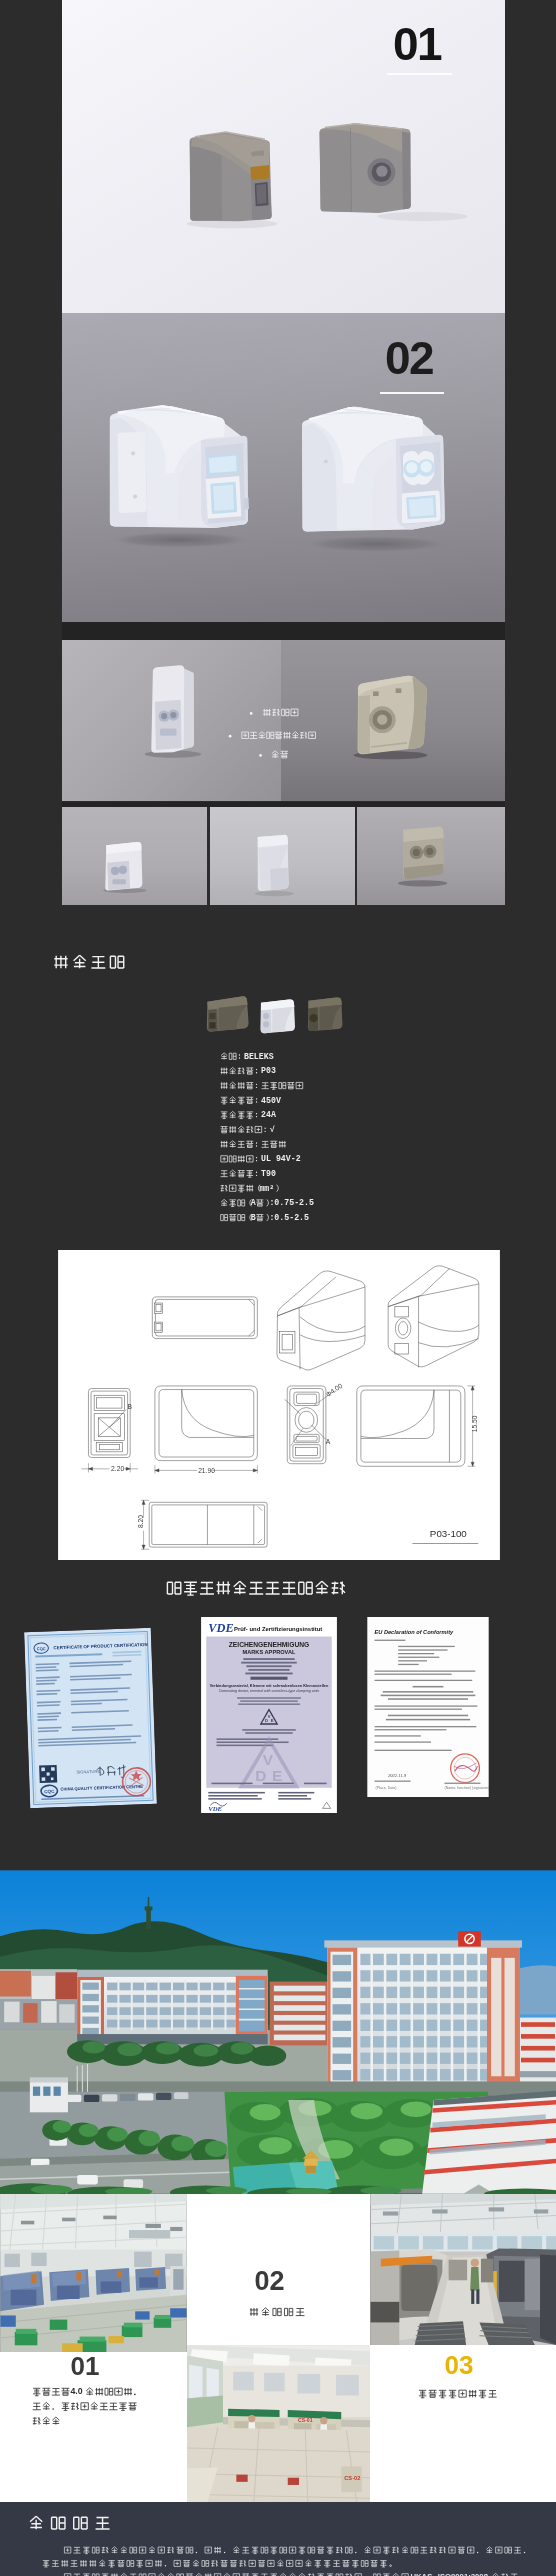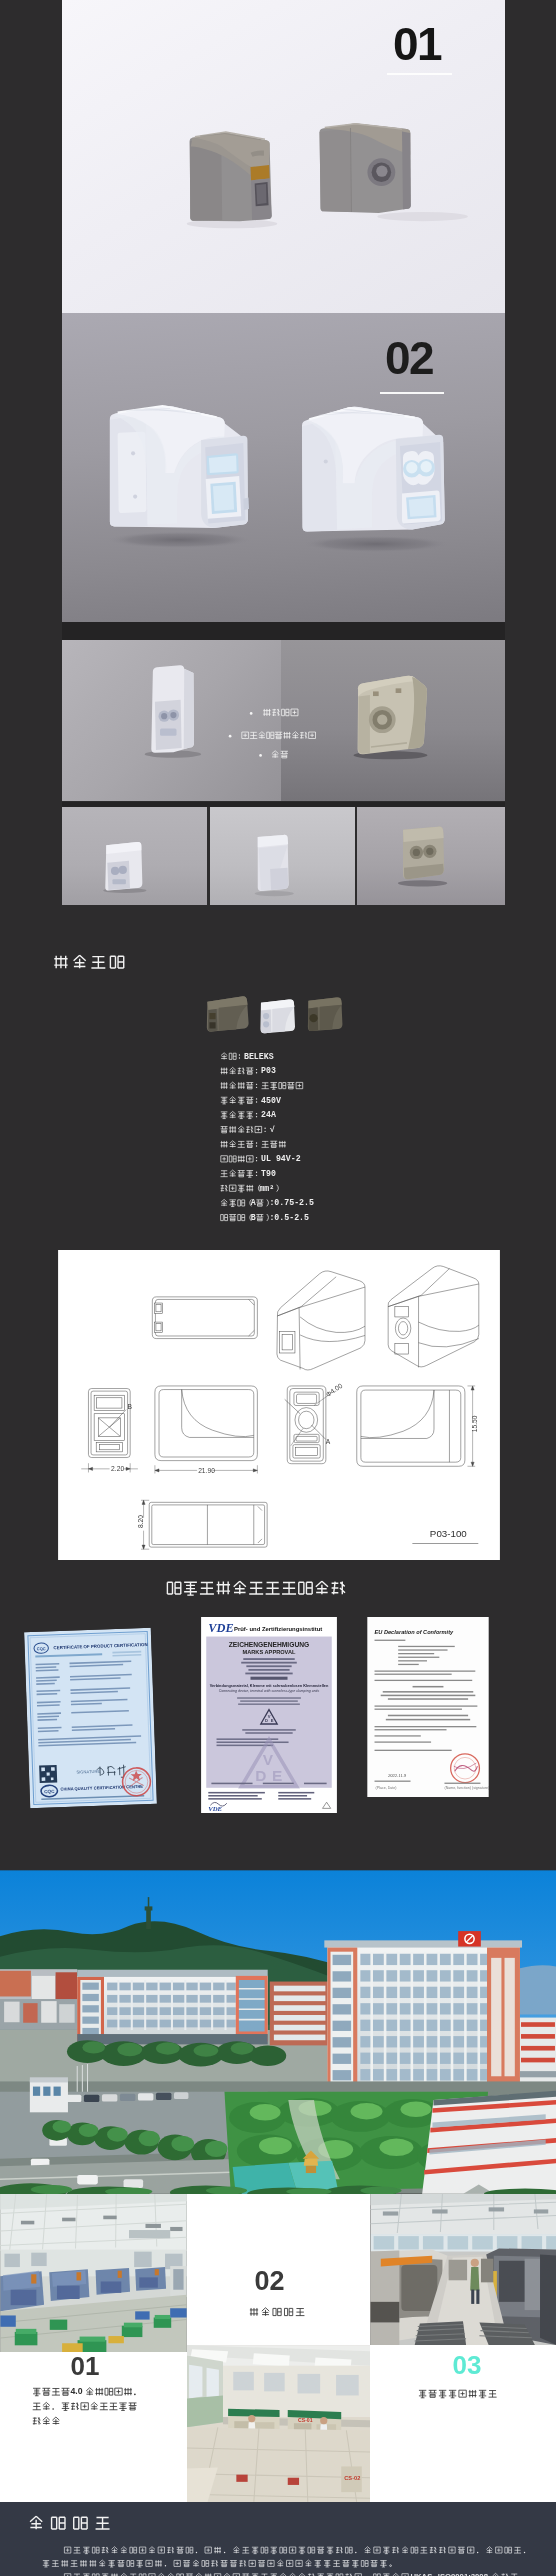--- a/index.html
+++ b/index.html
@@ -1118,21 +1118,21 @@
 
 <g fill="#b8433a">
       <rect x="96" y="252" width="22" height="14"></rect>
       <rect x="196" y="258" width="22" height="14"></rect>
     </g>
 <rect x="300" y="236" width="40" height="50" fill="#d0cab8"></rect>
 <text x="306" y="262" font-size="11" fill="#c0392b" font-family="'Liberation Sans',sans-serif" font-weight="bold">CS-02</text>
 </svg>
 
 <div class="abs" style="left:370px;top:2345px;width:187px;height:157px;background:#fff;"></div>
-<div class="abs" style="left:370px;top:2352px;width:178px;text-align:center;font-size:26px;font-weight:bold;color:#5eead4;line-height:26px;padding-left:8px;">03</div>
+<div class="abs" style="left:370px;top:2352px;width:178px;text-align:center;font-size:26px;font-weight:bold;color:#eab308;line-height:26px;">03</div>
 <svg class="abs" style="left:418px;top:2389px;" width="82" height="12.4" viewBox="0 0 160 24">
     <path d="M1.8 2.5 L16.2 2.5 M4.0 6.1 L14.0 6.1 M4.0 9.7 L14.0 9.7 M1.8 13.3 L16.2 13.3 M9.0 2.5 L9.0 17.1 M5.4 17.1 L12.6 17.1" stroke="#2f2f2f" stroke-width="1.58" fill="none"></path>
     <path d="M20.9 2.5 L36.1 2.5 M24.9 2.5 L24.9 7.6 M32.1 2.5 L32.1 7.6 M20.9 7.6 L36.1 7.6 M23.5 10.4 L33.5 10.4 M23.5 10.4 L23.5 16.2 M33.5 10.4 L33.5 16.2 M23.5 16.2 L33.5 16.2 M23.5 13.3 L33.5 13.3" stroke="#2f2f2f" stroke-width="1.58" fill="none"></path>
     <path d="M40.8 2.5 L55.2 2.5 M43.0 6.1 L53.0 6.1 M43.0 9.7 L53.0 9.7 M40.8 13.3 L55.2 13.3 M48.0 2.5 L48.0 17.1 M44.4 17.1 L51.6 17.1" stroke="#2f2f2f" stroke-width="1.58" fill="none"></path>
     <path d="M60.3 2.5 L74.7 2.5 M62.5 6.1 L72.5 6.1 M62.5 9.7 L72.5 9.7 M60.3 13.3 L74.7 13.3 M67.5 2.5 L67.5 17.1 M63.9 17.1 L71.1 17.1" stroke="#2f2f2f" stroke-width="1.58" fill="none"></path>
     <path d="M79.8 2.2 L94.2 2.2 M79.8 2.2 L79.8 15.8 M94.2 2.2 L94.2 15.8 M79.8 15.8 L94.2 15.8 M83.0 9.0 L91.0 9.0 M87.0 5.0 L87.0 13.0" stroke="#2f2f2f" stroke-width="1.58" fill="none"></path>
     <path d="M101.1 1.8 L101.1 16.2 M106.5 1.8 L106.5 16.2 M111.9 1.8 L111.9 16.2 M98.9 5.4 L114.1 5.4 M98.9 12.6 L114.1 12.6" stroke="#2f2f2f" stroke-width="1.58" fill="none"></path>
     <path d="M118.8 2.5 L133.2 2.5 M121.0 6.1 L131.0 6.1 M121.0 9.7 L131.0 9.7 M118.8 13.3 L133.2 13.3 M126.0 2.5 L126.0 17.1 M122.4 17.1 L129.6 17.1" stroke="#2f2f2f" stroke-width="1.58" fill="none"></path>
     <path d="M138.7 2.9 L152.3 2.9 M138.7 9.4 L152.3 9.4 M137.6 15.8 L153.4 15.8 M145.5 2.9 L145.5 15.8" stroke="#2f2f2f" stroke-width="1.58" fill="none"></path>
   </svg>

